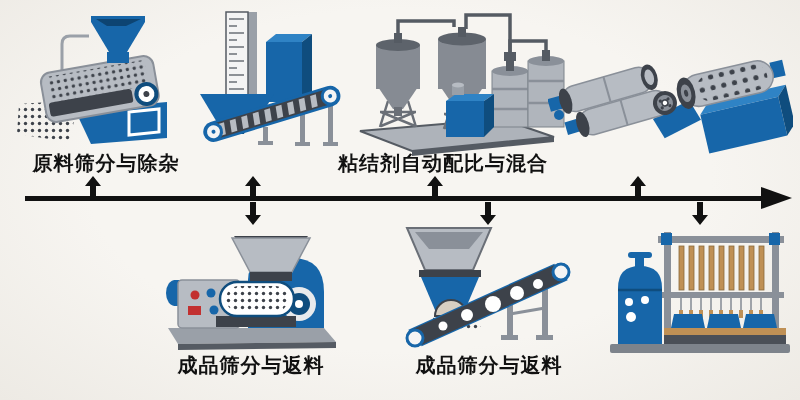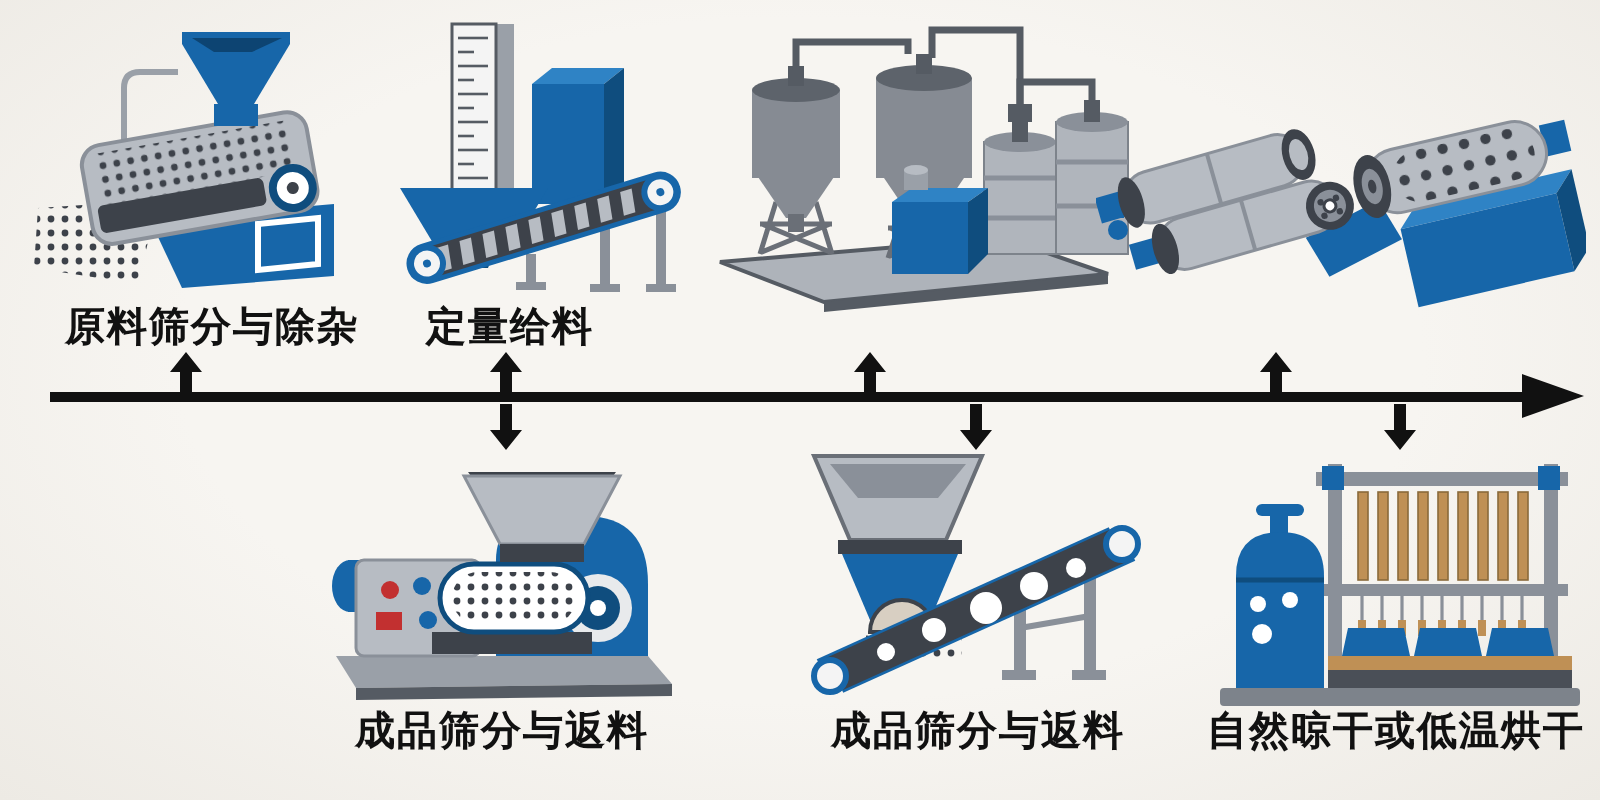--- a/index.html
+++ b/index.html
@@ -341,18 +341,17 @@
       <rect x="10" y="70" width="44" height="56" fill="#1766a9"></rect>
       <line x1="10" y1="72" x2="54" y2="72" stroke="#0f4d7e" stroke-width="2.5"></line>
       <circle cx="21" cy="84" r="4" fill="#fff"></circle>
       <circle cx="37" cy="82" r="4" fill="#fff"></circle>
       <circle cx="23" cy="99" r="5" fill="#fff"></circle>
       <rect x="2" y="126" width="180" height="9" rx="2" fill="#7d838b"></rect>
     </svg>
   </figure>
 
   <div class="step-label" style="left:106px;top:150px">原料筛分与除杂</div>
-  <div class="step-label" style="left:255px;top:150px">定量给料</div>
+  <div class="step-label" style="left:443px;top:150px">粘结剂自动配比与混合</div>
   <div class="step-label" style="left:251px;top:352px">成品筛分与返料</div>
   <div class="step-label" style="left:489px;top:352px">成品筛分与返料</div>
-  <div class="step-label" style="left:698px;top:352px">自然晾干或低温烘干</div>
 
 </div>
 
 </body></html>

